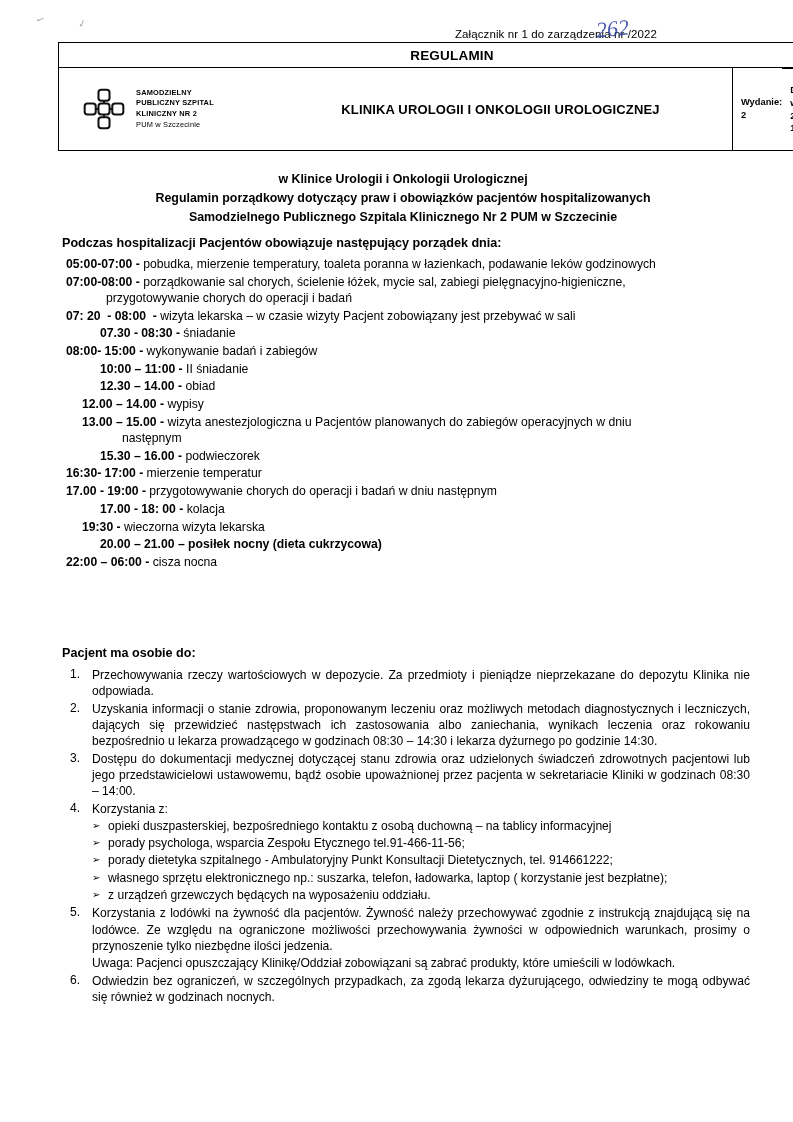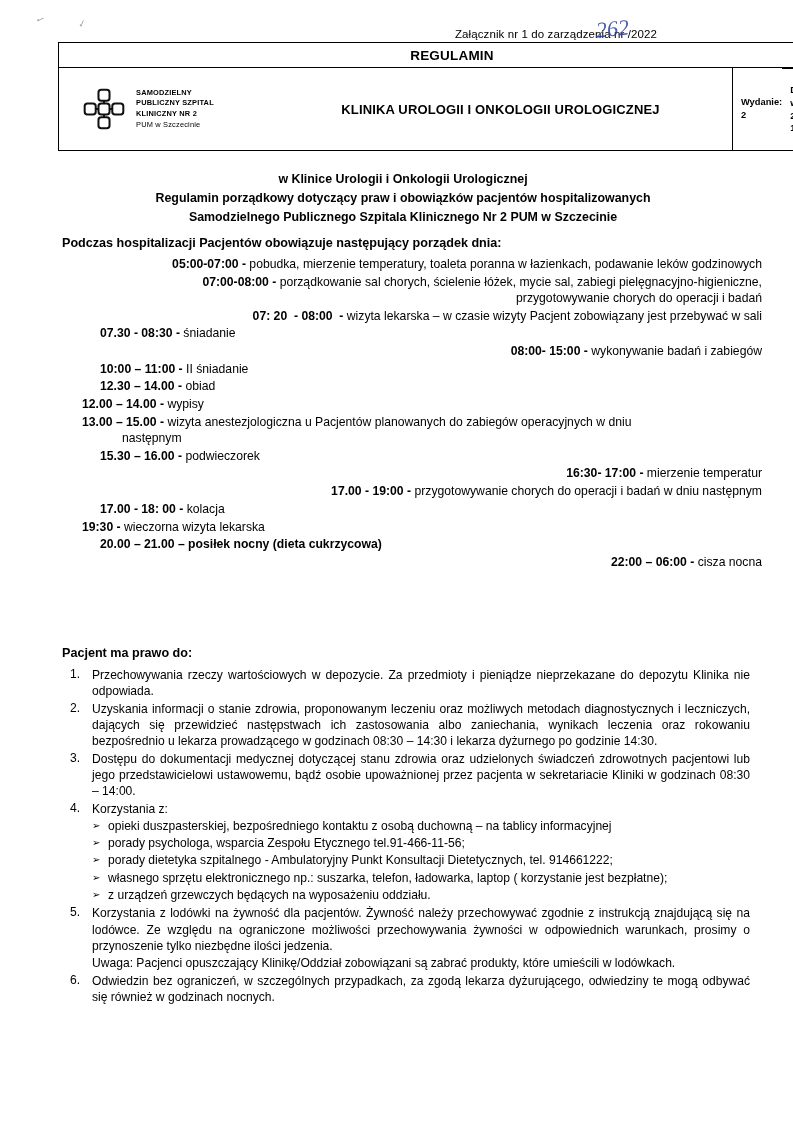--- a/index.html
+++ b/index.html
@@ -164,21 +164,21 @@
     white-space: pre;
   }
   .sched-row .desc {
     font-weight: normal;
   }
   .sched-row .cont {
     display: block;
     padding-left: 40px;
     margin-top: 4px;
   }
-  .indent-1 { padding-left: 4px; text-align: right; }
+  .indent-1 { padding-left: 4px; }
   .indent-2 { padding-left: 20px; }
   .indent-3 { padding-left: 38px; }
 
   
   .rights {
     position: absolute;
     top: 667px;
     left: 62px;
     width: 688px;
     font-size: 12.1px;
@@ -286,21 +286,21 @@
       <div class="sched-row indent-2"><span class="time">13.00 – 15.00 -</span><span class="desc"> wizyta anestezjologiczna u Pacjentów planowanych do zabiegów operacyjnych w dniu</span><span class="cont">następnym</span></div>
       <div class="sched-row indent-3"><span class="time">15.30 – 16.00 -</span><span class="desc"> podwieczorek</span></div>
       <div class="sched-row indent-1"><span class="time">16:30- 17:00 -</span><span class="desc"> mierzenie temperatur</span></div>
       <div class="sched-row indent-1"><span class="time">17.00 - 19:00 -</span><span class="desc"> przygotowywanie chorych do operacji i badań w dniu następnym</span></div>
       <div class="sched-row indent-3"><span class="time">17.00 - 18: 00 -</span><span class="desc"> kolacja</span></div>
       <div class="sched-row indent-2"><span class="time">19:30 -</span><span class="desc"> wieczorna wizyta lekarska</span></div>
       <div class="sched-row indent-3"><span class="time">20.00 – 21.00 – posiłek nocny (dieta cukrzycowa)</span></div>
       <div class="sched-row indent-1"><span class="time">22:00 – 06:00 -</span><span class="desc"> cisza nocna</span></div>
     </div>
 
-  <div class="sec-title" id="rights-heading">Pacjent ma prawo do:</div>
+  <div class="sec-title" id="rights-heading">Pacjent ma osobie do:</div>
 
   <div class="rights" id="rights-list">
       <div class="r-item">
         <div class="r-num">1.</div>
         <div class="r-text"><span>Przechowywania rzeczy wartościowych w depozycie. Za przedmioty i pieniądze nieprzekazane do depozytu Klinika nie odpowiada.</span></div>
       </div>
       <div class="r-item">
         <div class="r-num">2.</div>
         <div class="r-text"><span>Uzyskania informacji o stanie zdrowia, proponowanym leczeniu oraz możliwych metodach diagnostycznych i leczniczych, dających się przewidzieć następstwach ich zastosowania albo zaniechania, wynikach leczenia oraz rokowaniu bezpośrednio u lekarza prowadzącego w godzinach 08:30 – 14:30  i lekarza dyżurnego po godzinie 14:30.</span></div>
       </div>

